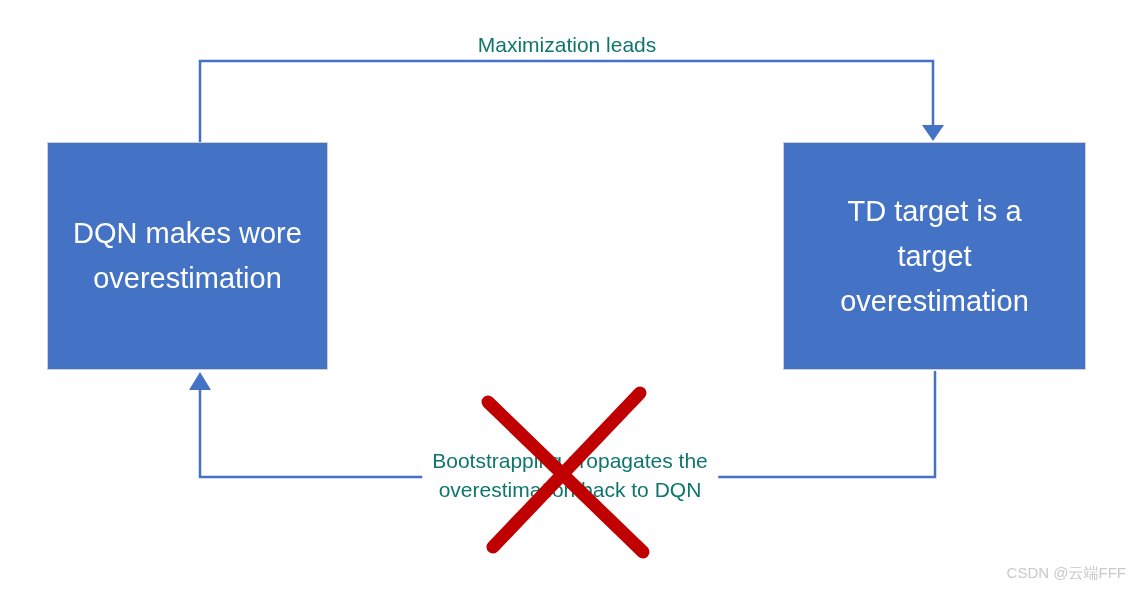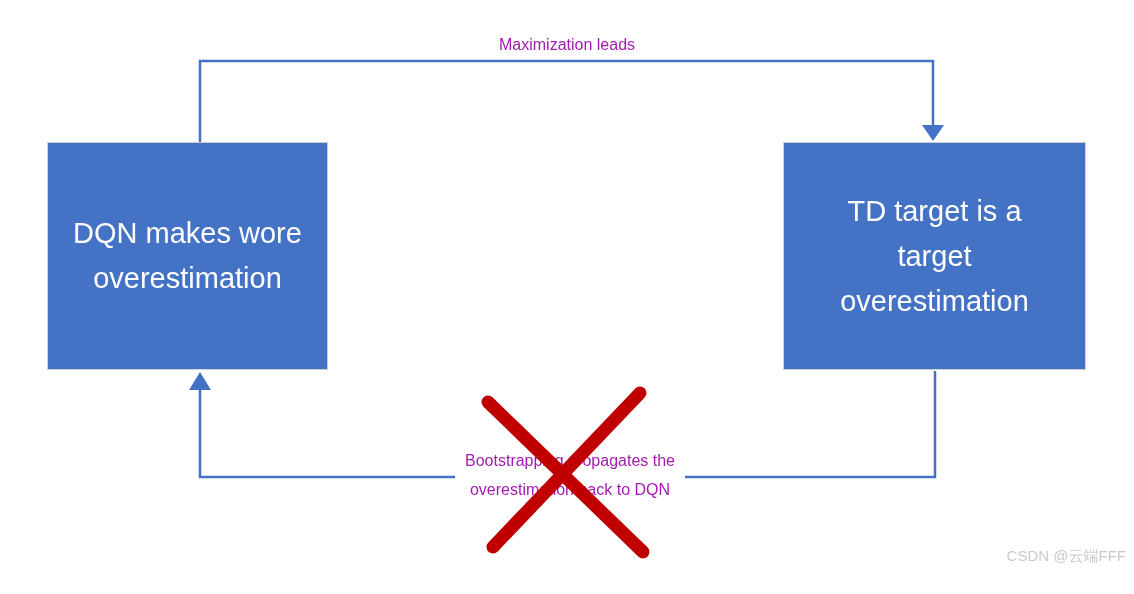--- a/index.html
+++ b/index.html
@@ -27,33 +27,33 @@
     font-size: 29px; line-height: 45px;
     z-index: 2;
   }
   .box-left  { left: 47px;  top: 142px; width: 281px; height: 228px; }
   .box-right { left: 783px; top: 142px; width: 303px; height: 228px; text-align: center; }
 
   .conn-label {
     position: absolute;
     transform: translateX(-50%);
     background: #ffffff;
-    color: #a21caf;
-    font-size: 16px; line-height: 29px;
+    color: #0f766e;
+    font-size: 21px; line-height: 29px;
     text-align: center;
     padding: 0 10px;
     white-space: nowrap;
     z-index: 3;
   }
   .label-top    { left: 567px; top: 30px; }
   .label-bottom { left: 570px; top: 446px; }
 
   .watermark {
     position: absolute;
-    right: 8px; top: 547px;
+    right: 8px; top: 564px;
     color: #C9C9C9;
     font-size: 15px;
     z-index: 5;
   }
 </style>
 </head>
 <body>
 
 <div class="canvas">
 

